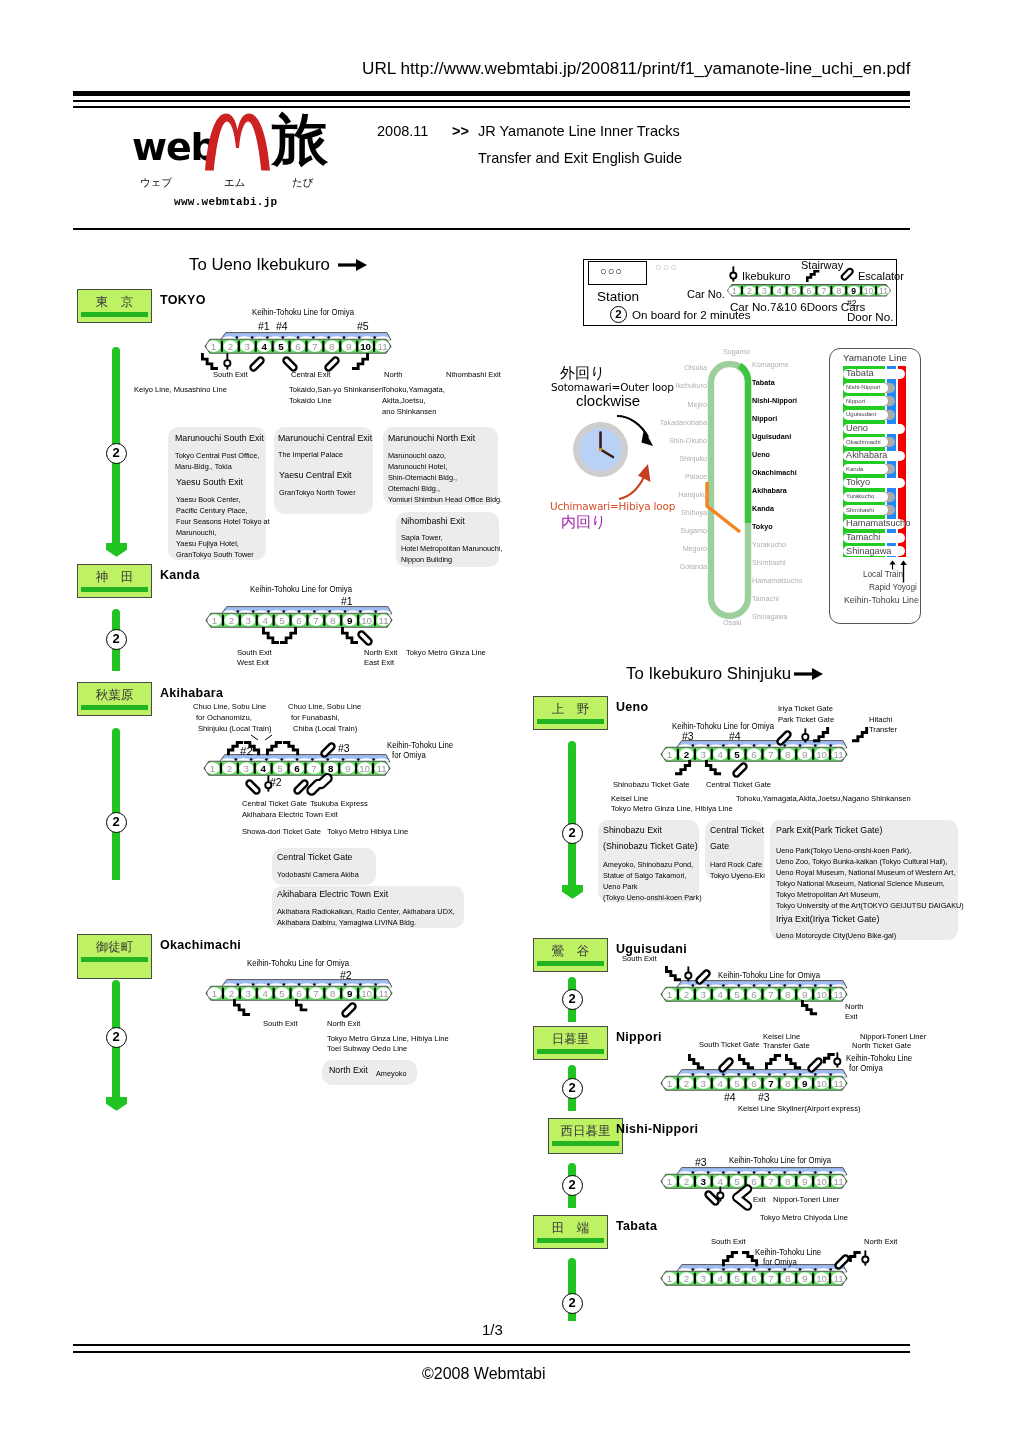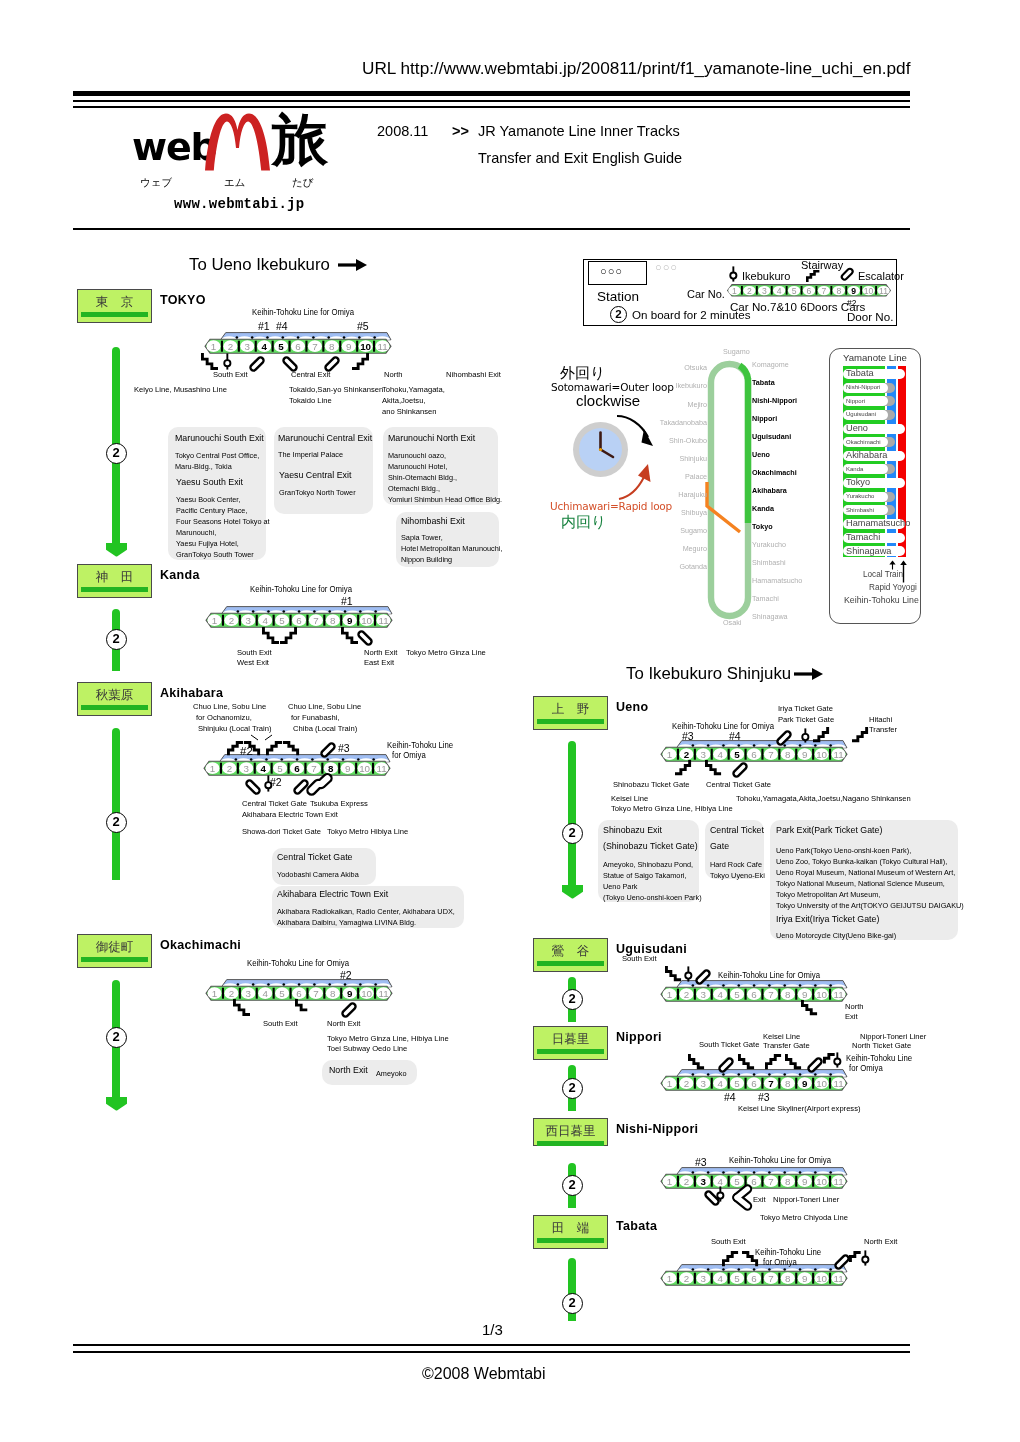--- a/index.html
+++ b/index.html
@@ -5,21 +5,21 @@
 html,body{margin:0;padding:0;background:#fff;}
 body{width:1020px;height:1442px;position:relative;overflow:hidden;
   font-family:"Liberation Sans",sans-serif;color:#000;}
 *{box-sizing:border-box;}
 .rule{position:absolute;background:#000;}
 .logo-web{position:absolute;font-family:"DejaVu Sans",sans-serif;font-weight:bold;
   font-size:38px;letter-spacing:-1.2px;line-height:1;}
 .logo-tabi{position:absolute;font-weight:bold;font-size:56px;
   font-family:"DejaVu Sans",sans-serif;line-height:1;}
 .ruby{position:absolute;font-size:10.5px;font-family:"DejaVu Sans",sans-serif;line-height:1;}
-#site{position:absolute;font-family:"Liberation Mono",monospace;font-size:14px;
+#site{position:absolute;font-family:"Liberation Mono",monospace;font-size:11px;
   font-weight:bold;letter-spacing:0.3px;line-height:1;}
 .htxt{position:absolute;font-size:14.5px;white-space:nowrap;line-height:1;}
 .dirhead{position:absolute;font-size:16.8px;white-space:nowrap;line-height:1;}
 .sign{position:absolute;border:1.5px solid #4a4a4a;background:#bef264;}
 .sign .kj{position:absolute;left:0;right:0;text-align:center;
   font-family:"DejaVu Sans",sans-serif;color:#3a3a3a;font-size:12.5px;line-height:1;}
 .sign .gb{position:absolute;background:#22b422;}
 .stname{position:absolute;font-weight:bold;font-size:12.5px;letter-spacing:0.3px;line-height:1;}
 .circ2{position:absolute;border:1.6px solid #000;border-radius:50%;background:#fff;
   text-align:center;font-weight:bold;font-size:13px;}
@@ -84,21 +84,21 @@
 <div class="stname" style="left:160.0px;top:568.5px">Kanda</div>
 <div style="position:absolute;left:111.75px;top:609.00px;width:8.50px;height:62.00px;background:#22c422;border-radius:4.2px 4.2px 0 0"></div>
 <div class="circ2" style="left:105.5px;top:628.5px;width:21px;height:21px;line-height:18px">2</div>
 <div class="sign" style="left:77.0px;top:682.0px;width:75.0px;height:34.0px">
     <div class="kj" style="top:6px">秋葉原</div>
     <div class="gb" style="left:3px;right:3px;top:22.0px;height:5px"></div>
   </div>
 <div class="stname" style="left:160.0px;top:686.5px">Akihabara</div>
 <div style="position:absolute;left:111.75px;top:728.00px;width:8.50px;height:152.00px;background:#22c422;border-radius:4.2px 4.2px 0 0"></div>
 <div class="circ2" style="left:105.5px;top:811.5px;width:21px;height:21px;line-height:18px">2</div>
-<div class="sign" style="left:77.0px;top:934.0px;width:75.0px;height:34.0px">
+<div class="sign" style="left:77.0px;top:934.0px;width:75.0px;height:45px">
     <div class="kj" style="top:6px">御徒町</div>
     <div class="gb" style="left:3px;right:3px;top:22.0px;height:5px"></div>
   </div>
 <div class="stname" style="left:160.0px;top:938.5px">Okachimachi</div>
 <div style="position:absolute;left:111.75px;top:980.00px;width:8.50px;height:117.50px;background:#22c422;border-radius:4.2px 4.2px 0 0"></div>
 <svg class="ic" style="left:105.50px;top:1096.50px" width="21.0" height="13.5" viewBox="0 0 21.0 13.5">
     <path d="M0,0 L0,6.8 L10.0,13.5 L11.0,13.5 L21.0,6.8 L21.0,0 Z" fill="#22c422"></path>
   </svg>
 <div class="circ2" style="left:105.5px;top:1026.5px;width:21px;height:21px;line-height:18px">2</div>
 <div class="sign" style="left:533.0px;top:696.0px;width:75.0px;height:34.0px">
@@ -118,21 +118,21 @@
 <div class="stname" style="left:616.0px;top:942.5px">Uguisudani</div>
 <div style="position:absolute;left:567.75px;top:977.00px;width:8.50px;height:45.00px;background:#22c422;border-radius:4.2px 4.2px 0 0"></div>
 <div class="circ2" style="left:561.5px;top:988.5px;width:21px;height:21px;line-height:18px">2</div>
 <div class="sign" style="left:533.0px;top:1026.0px;width:75.0px;height:34.0px">
     <div class="kj" style="top:6px">日暮里</div>
     <div class="gb" style="left:3px;right:3px;top:22.0px;height:5px"></div>
   </div>
 <div class="stname" style="left:616.0px;top:1030.5px">Nippori</div>
 <div style="position:absolute;left:567.75px;top:1065.00px;width:8.50px;height:46.00px;background:#22c422;border-radius:4.2px 4.2px 0 0"></div>
 <div class="circ2" style="left:561.5px;top:1077.5px;width:21px;height:21px;line-height:18px">2</div>
-<div class="sign" style="left:533.0px;top:1118.0px;width:75.0px;height:28px">
+<div class="sign" style="left:548px;top:1118.0px;width:75.0px;height:36px">
     <div class="kj" style="top:6px">西日暮里</div>
     <div class="gb" style="left:3px;right:3px;top:22.0px;height:5px"></div>
   </div>
 <div class="stname" style="left:616.0px;top:1122.5px">Nishi-Nippori</div>
 <div style="position:absolute;left:567.75px;top:1163.00px;width:8.50px;height:45.00px;background:#22c422;border-radius:4.2px 4.2px 0 0"></div>
 <div class="circ2" style="left:561.5px;top:1174.5px;width:21px;height:21px;line-height:18px">2</div>
 <div class="sign" style="left:533.0px;top:1215.0px;width:75.0px;height:34.0px">
     <div class="kj" style="top:6px">田　端</div>
     <div class="gb" style="left:3px;right:3px;top:22.0px;height:5px"></div>
   </div>
@@ -1126,22 +1126,22 @@
     <circle cx="28.5" cy="28.5" r="27.5" fill="#cecece"></circle>
     <circle cx="28.5" cy="28.5" r="21.5" fill="#b9d1f5"></circle>
     <path d="M28.5,28.5 L28.5,11.5" stroke="#3d1a14" stroke-width="2.6" stroke-linecap="round"></path>
     <path d="M28.5,28.5 L41,36" stroke="#3d1a14" stroke-width="2.6" stroke-linecap="round"></path>
     <circle cx="28.5" cy="28.5" r="1.6" fill="#f0a000"></circle>
   </svg>
 <svg class="ic" style="left:617px;top:461px" width="42" height="42" viewBox="0 0 42 42">
     <path d="M2,38 C12,36 21,28 27,16" fill="none" stroke="#c63e20" stroke-width="2.0"></path>
     <path d="M31,3 L33.5,21 L21,14.5 Z" fill="#c63e20"></path>
   </svg>
-<div style="position:absolute;left:550px;top:500px;font-size:10.5px;font-family:'DejaVu Sans',sans-serif;color:#d4502a;letter-spacing:-0.2px">Uchimawari=Rapid loop</div>
-<div style="position:absolute;left:561px;top:513px;font-size:15px;font-family:Liberation Sans, sans-serif;color:#15803d">内回り</div>
+<div style="position:absolute;left:550px;top:500px;font-size:10.5px;font-family:'DejaVu Sans',sans-serif;color:#d4502a;letter-spacing:-0.2px">Uchimawari=Hibiya loop</div>
+<div style="position:absolute;left:561px;top:513px;font-size:15px;font-family:Liberation Sans, sans-serif;color:#a21caf">内回り</div>
 <svg class="ic" style="left:705px;top:358px" width="50" height="264" viewBox="0 0 50 264">
     <rect x="6" y="6" width="37" height="252" rx="18.5" fill="none" stroke="#9ccf9c" stroke-width="6.4"></rect>
     <path d="M43,20 L43,165" fill="none" stroke="#3ec43e" stroke-width="6.4"></path>
     <path d="M34.6,7.5 A18.5,18.5 0 0 1 43,21" fill="none" stroke="#3ec43e" stroke-width="6.4"></path>
   </svg>
 <svg class="ic" style="left:704px;top:480px" width="44" height="62" viewBox="0 0 44 62">
     <path d="M3,2 L3,26 L36,52" fill="none" stroke="#f58220" stroke-width="3.4"></path>
   </svg>
 <div style="position:absolute;right:313px;top:363px;font-size:7.2px;color:#b0b0b0;text-align:right">Otsuka</div>
 <div style="position:absolute;right:313px;top:381px;font-size:7.2px;color:#b0b0b0;text-align:right">Ikebukuro</div>

